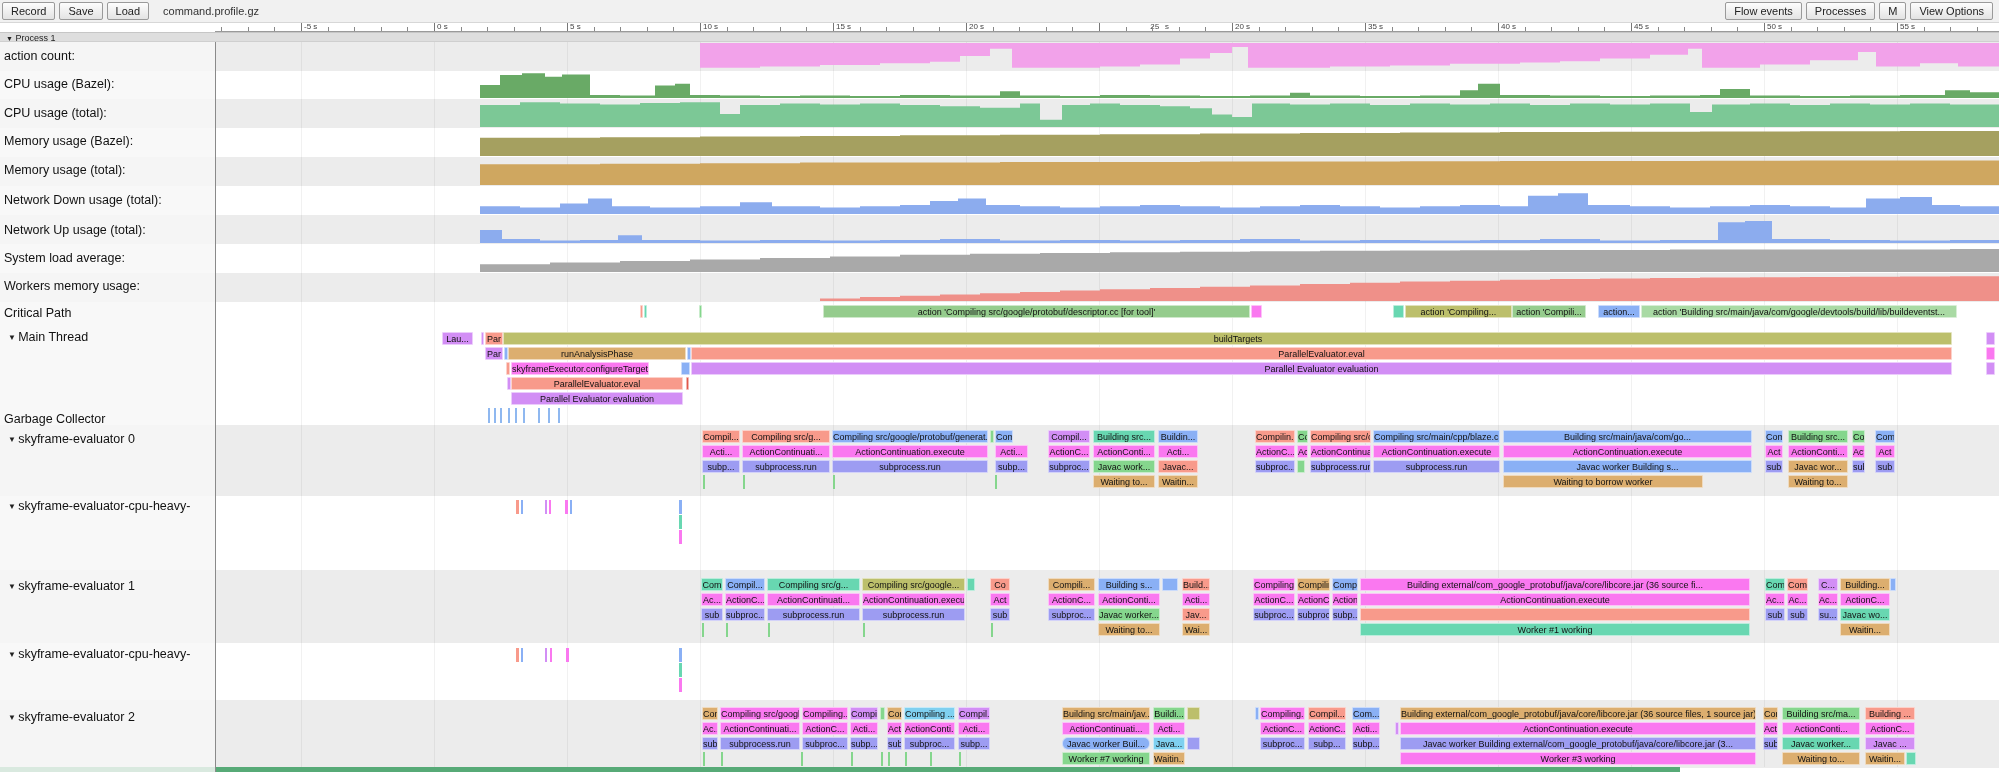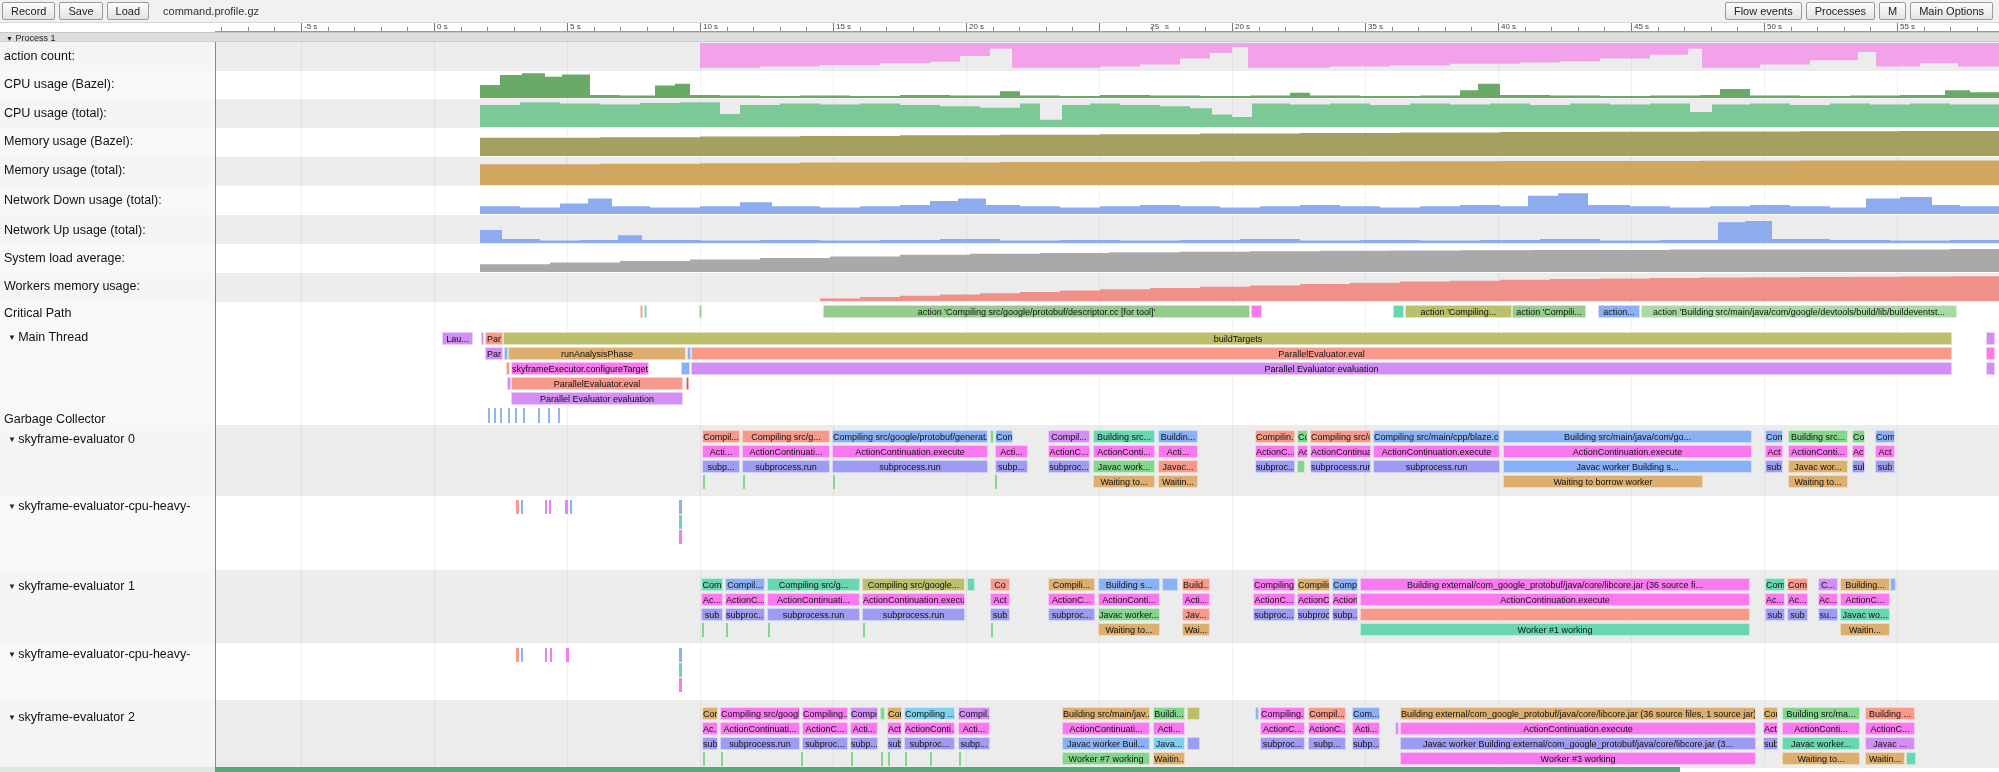--- a/index.html
+++ b/index.html
@@ -43,21 +43,21 @@
 <div id="stage">
   <div id="toolbar">
     <span class="tbtn">Record</span>
     <span class="tbtn">Save</span>
     <span class="tbtn">Load</span>
     <span id="filename">command.profile.gz</span>
     <span id="tb-right">
       <span class="tbtn">Flow events</span>
       <span class="tbtn">Processes</span>
       <span class="tbtn">M</span>
-      <span class="tbtn">Main Options</span>
+      <span class="tbtn">View Options</span>
     </span>
   </div>
   <div id="ruler">
       <div class="rtick-major" style="left: 86px;"></div>
       <span class="rlabel" style="left: 89px;">-5 s</span>
       <div class="rtick-minor" style="left: 112.6px;"></div>
       <div class="rtick-minor" style="left: 139.2px;"></div>
       <div class="rtick-minor" style="left: 165.8px;"></div>
       <div class="rtick-minor" style="left: 192.4px;"></div>
       <div class="rtick-minor" style="left: 59.4px;"></div>
@@ -394,21 +394,21 @@
       <div class="slice" title="Act" style="left: 1763px; width: 15px; top: 722px; background: rgb(250, 120, 240);">Act</div>
       <div class="slice" title="ActionConti..." style="left: 1782px; width: 78px; top: 722px; background: rgb(250, 120, 240);">ActionConti...</div>
       <div class="slice" title="ActionC..." style="left: 1865px; width: 50px; top: 722px; background: rgb(250, 120, 240);">ActionC...</div>
       <div class="slice" title="sub" style="left: 702px; width: 16px; top: 737px; background: rgb(157, 156, 242);">sub</div>
       <div class="slice" title="subprocess.run" style="left: 720px; width: 80px; top: 737px; background: rgb(157, 156, 242);">subprocess.run</div>
       <div class="slice" title="subproc..." style="left: 802px; width: 46px; top: 737px; background: rgb(157, 156, 242);">subproc...</div>
       <div class="slice" title="subp..." style="left: 850px; width: 28px; top: 737px; background: rgb(157, 156, 242);">subp...</div>
       <div class="slice" title="sub" style="left: 887px; width: 15px; top: 737px; background: rgb(157, 156, 242);">sub</div>
       <div class="slice" title="subproc..." style="left: 904px; width: 51px; top: 737px; background: rgb(157, 156, 242);">subproc...</div>
       <div class="slice" title="subp..." style="left: 958px; width: 32px; top: 737px; background: rgb(157, 156, 242);">subp...</div>
-      <div class="slice" title="Javac worker Buil..." style="left: 1062px; width: 88px; top: 737px; background: rgb(138, 176, 245);">Javac worker Buil...</div>
+      <div class="slice" title="Javac worker Buil..." style="left: 1062px; width: 88px; top: 737px; background: rgb(138, 176, 245); border-radius: 6px;">Javac worker Buil...</div>
       <div class="slice" title="Java..." style="left: 1153px; width: 32px; top: 737px; background: rgb(127, 208, 240);">Java...</div>
       <div class="slice" title="" style="left: 1187px; width: 13px; top: 737px; background: rgb(157, 156, 242);"></div>
       <div class="slice" title="subproc..." style="left: 1260px; width: 45px; top: 737px; background: rgb(157, 156, 242);">subproc...</div>
       <div class="slice" title="subp..." style="left: 1308px; width: 38px; top: 737px; background: rgb(157, 156, 242);">subp...</div>
       <div class="slice" title="subp..." style="left: 1352px; width: 28px; top: 737px; background: rgb(157, 156, 242);">subp...</div>
       <div class="slice" title="Javac worker Building external/com_google_protobuf/java/core/libcore.jar (3..." style="left: 1400px; width: 356px; top: 737px; background: rgb(157, 156, 242);">Javac worker Building external/com_google_protobuf/java/core/libcore.jar (3...</div>
       <div class="slice" title="sub" style="left: 1763px; width: 15px; top: 737px; background: rgb(157, 156, 242);">sub</div>
       <div class="slice" title="Javac worker..." style="left: 1782px; width: 78px; top: 737px; background: rgb(104, 215, 177);">Javac worker...</div>
       <div class="slice" title="Javac ..." style="left: 1865px; width: 50px; top: 737px; background: rgb(210, 142, 245);">Javac ...</div>
       <div class="slice" title="Worker #7 working" style="left: 1062px; width: 88px; top: 752px; background: rgb(133, 214, 141);">Worker #7 working</div>

